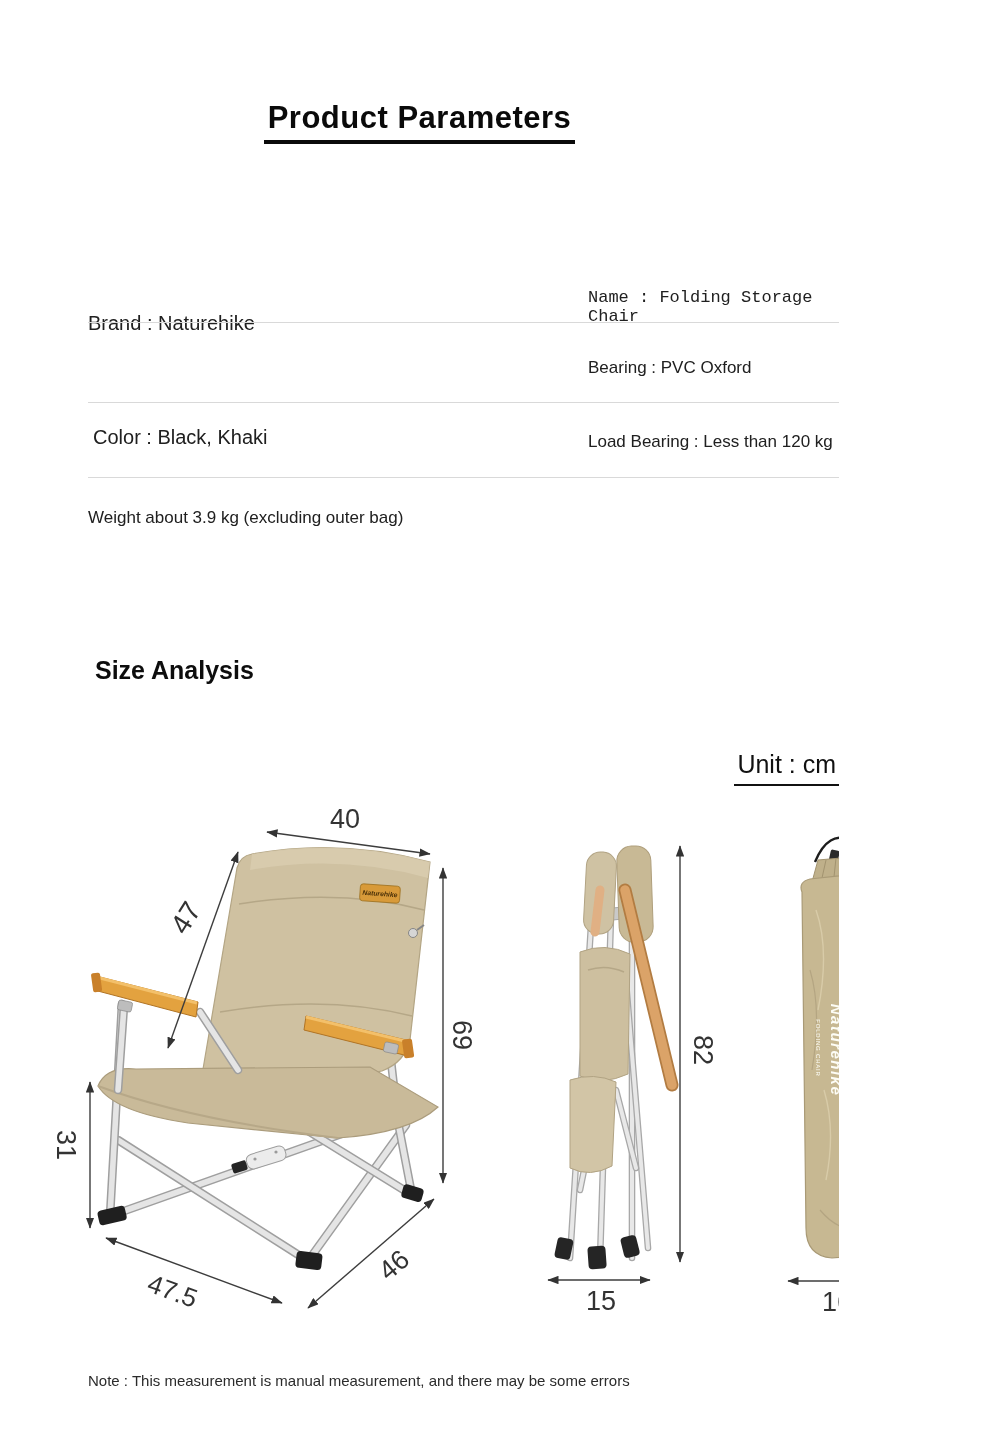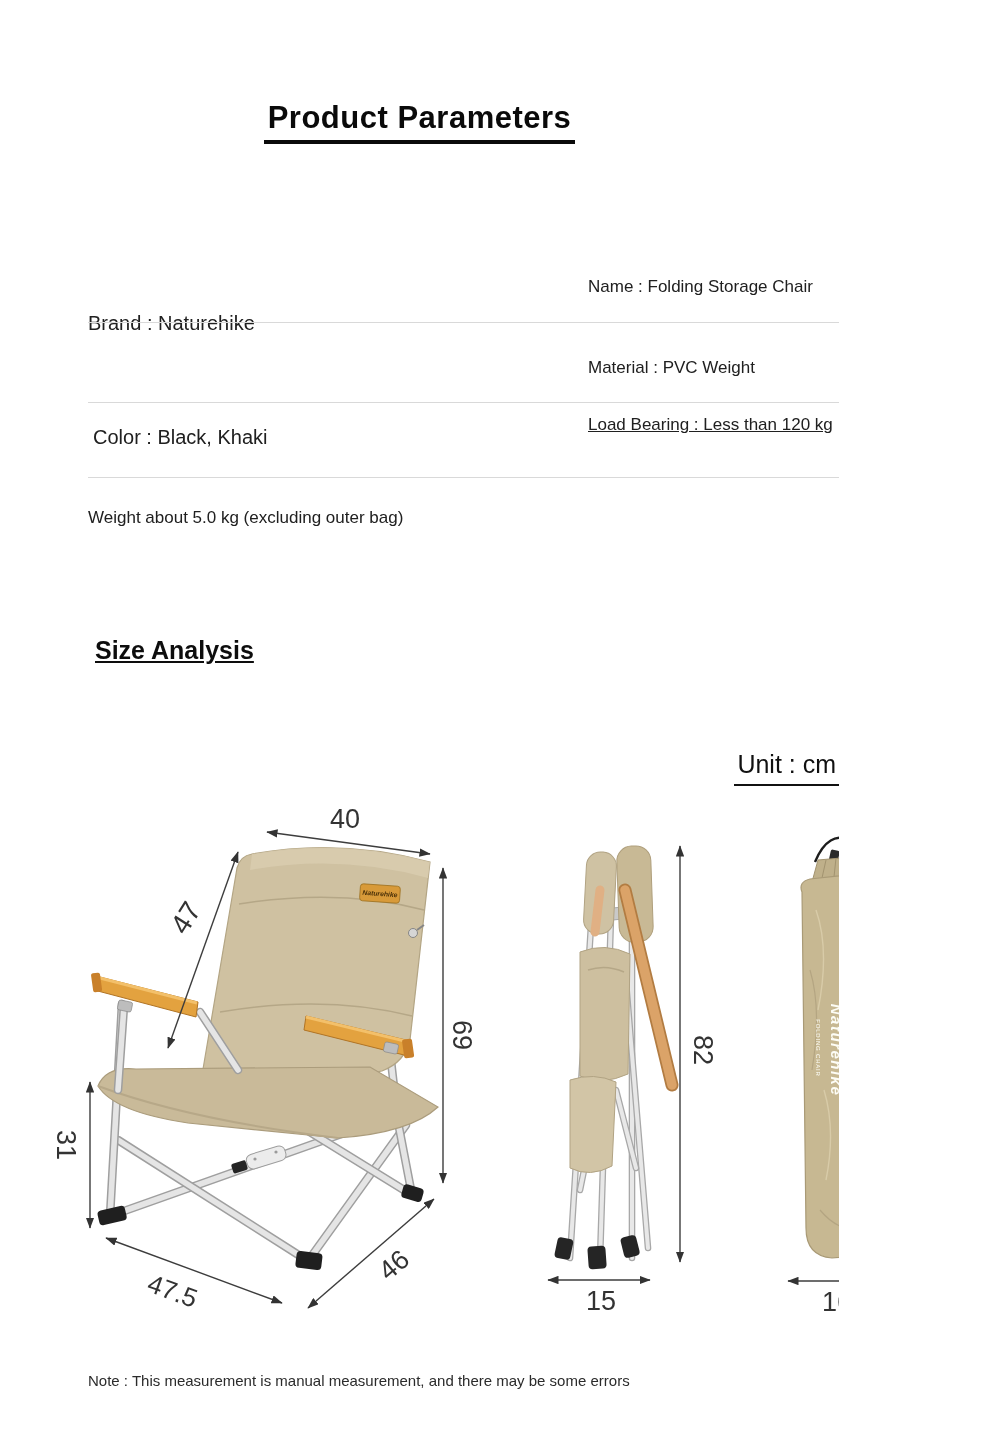--- a/index.html
+++ b/index.html
@@ -29,33 +29,33 @@
 </head>
 <body>
 
 <div class="page">
 
   <div class="abs title">
     <span>Product Parameters</span>
   </div>
 
   <div class="abs cell-l" style="left:88px;top:276px;margin-top:36px;">Brand : Naturehike</div>
-  <div class="abs cell-r" style="left:588px;top:277px;">Name : Folding Storage Chair</div>
+  <div class="abs cell-r" style="left:588px;top:288px;font-family:Liberation Mono, monospace;">Name : Folding Storage Chair</div>
   <div class="abs divider" style="top:322px;"></div>
 
-  <div class="abs cell-r" style="left:588px;top:358px;">Material : PVC Weight</div>
+  <div class="abs cell-r" style="left:588px;top:358px;">Bearing : PVC Oxford</div>
   <div class="abs divider" style="top:402px;"></div>
 
   <div class="abs cell-l" style="left:93px;top:426px;">Color : Black, Khaki</div>
-  <div class="abs cell-r" style="left:588px;top:415px;text-decoration:underline;">Load Bearing : Less than 120 kg</div>
+  <div class="abs cell-r" style="left:588px;top:432px;">Load Bearing : Less than 120 kg</div>
   <div class="abs divider" style="top:477px;"></div>
 
-  <div class="abs cell-r" style="left:88px;top:508px;">Weight about 5.0 kg (excluding outer bag)</div>
-
-  <div class="abs sec-head" style="left:95px;top:636px;text-decoration:underline;">Size Analysis</div>
+  <div class="abs cell-r" style="left:88px;top:508px;">Weight about 3.9 kg (excluding outer bag)</div>
+
+  <div class="abs sec-head" style="left:95px;top:656px;">Size Analysis</div>
 
   <div class="abs unit">
     <span>Unit : cm</span>
   </div>
 
   <svg class="abs" style="left:40px;top:790px;" width="920" height="545" viewBox="0 0 920 545">
     <defs>
       <marker id="ahE" markerWidth="8" markerHeight="6" refX="7.5" refY="3" orient="auto">
         <path d="M0,0 L8,3 L0,6 Z" fill="#333"></path>
       </marker>

